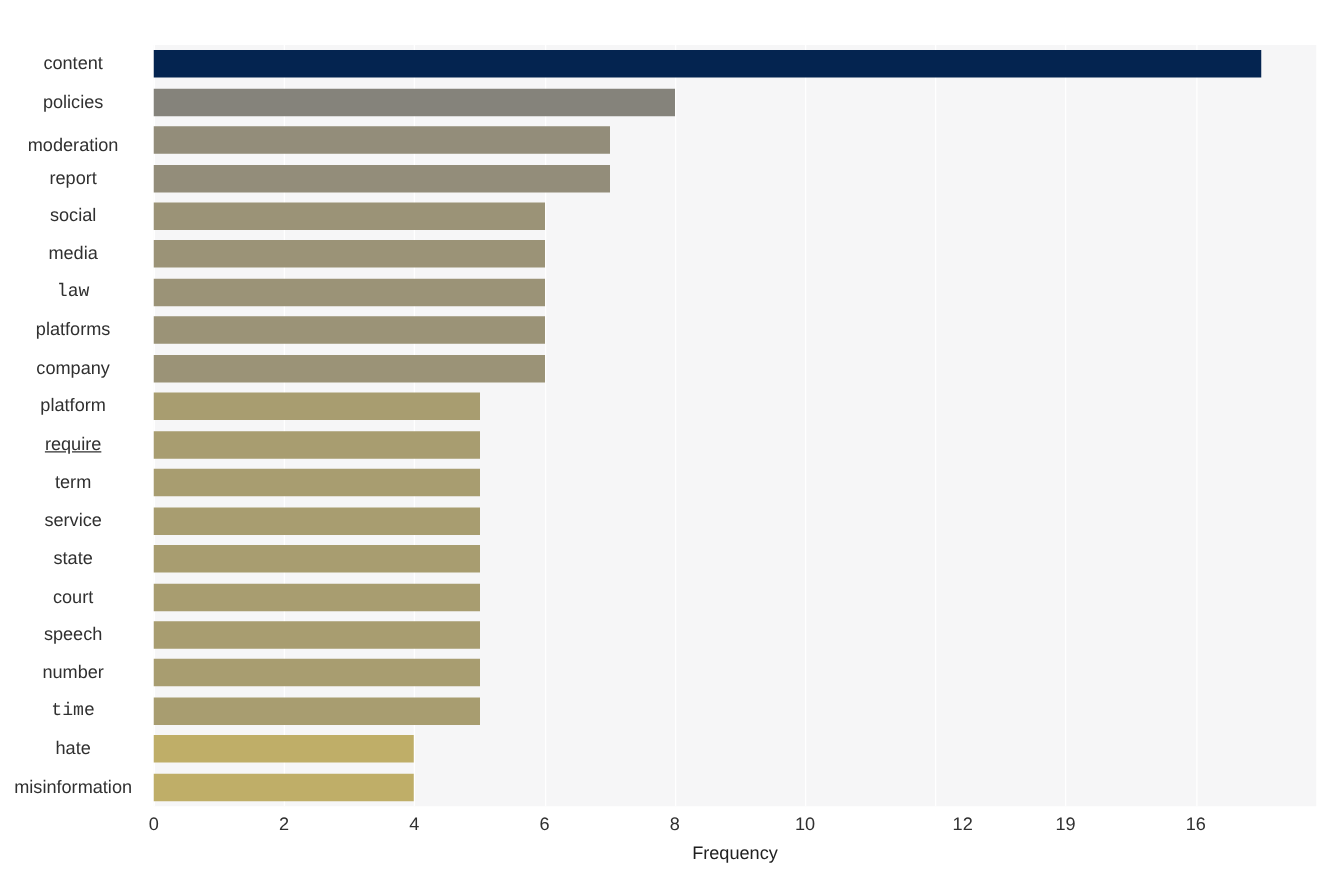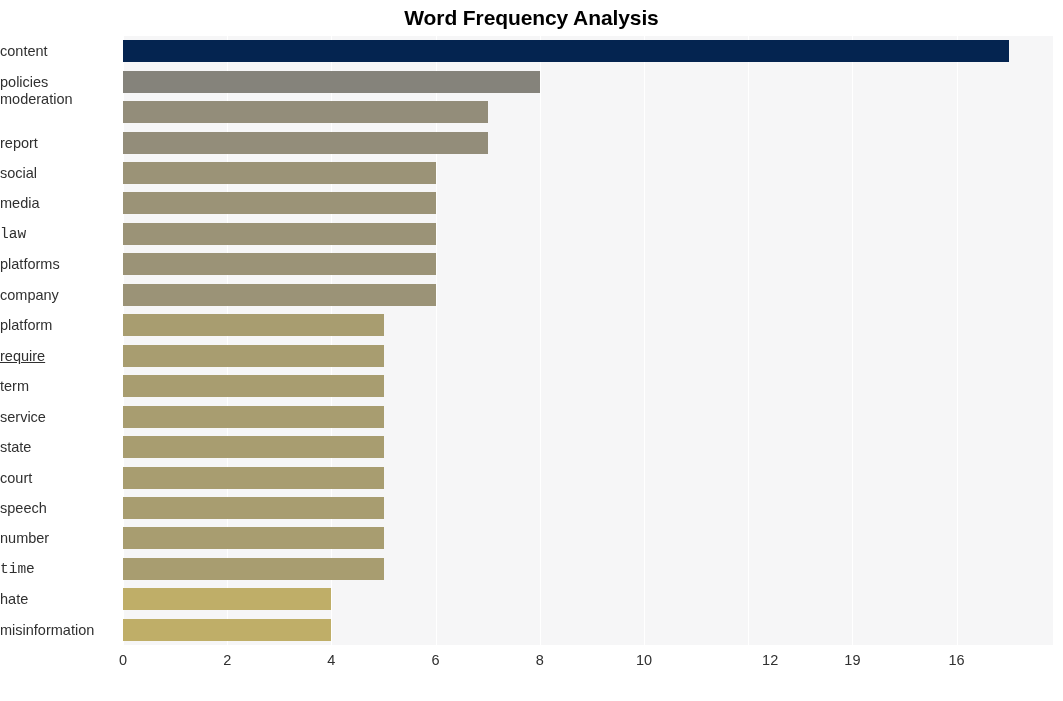--- a/index.html
+++ b/index.html
@@ -79,21 +79,21 @@
     position: absolute;
     left: 0;
     top: 36px;
     width: 117px;
     height: 609px;
   }
   .ytick {
     position: absolute;
     right: 0;
     width: 117px;
-    text-align: left;
+    text-align: center;
     font-size: 14.5px;
     color: #303030;
     line-height: 16px;
     height: 16px;
   }
 
   
   #x-axis {
     position: absolute;
     left: 123px;
@@ -118,21 +118,20 @@
     text-align: center;
     font-size: 14.5px;
     color: #202020;
   }
 </style>
 </head>
 <body>
 
 <div id="figure">
 
-  <div id="chart-title">Word Frequency Analysis</div>
 
   <div id="plot-area">
     <div id="grid-layer">
         <div class="vgrid" style="left: 0px;"></div>
         <div class="vgrid" style="left: 104.202px;"></div>
         <div class="vgrid" style="left: 208.403px;"></div>
         <div class="vgrid" style="left: 312.605px;"></div>
         <div class="vgrid" style="left: 416.807px;"></div>
         <div class="vgrid" style="left: 521.008px;"></div>
         <div class="vgrid" style="left: 625.21px;"></div>
@@ -199,21 +198,21 @@
         </div>
         <div class="bar-row" style="top: 578.55px; height: 30.45px;">
           <div class="bar" title="misinformation: 4" style="width: 208.403px; background: rgb(191, 174, 104); top: 4.225px;"></div>
         </div>
       </div>
   </div>
 
   <div id="y-axis">
       <div class="ytick" style="top: 7.225px;">content</div>
       <div class="ytick" style="top: 37.675px;">policies</div>
-      <div class="ytick" style="top: 55px;">moderation</div>
+      <div class="ytick" style="top: 73px;">moderation</div>
       <div class="ytick" style="top: 98.575px;">report</div>
       <div class="ytick" style="top: 129.025px;">social</div>
       <div class="ytick" style="top: 159.475px;">media</div>
       <div class="ytick" style="top: 189.925px; font-family: Liberation Mono, monospace;">law</div>
       <div class="ytick" style="top: 220.375px;">platforms</div>
       <div class="ytick" style="top: 250.825px;">company</div>
       <div class="ytick" style="top: 281.275px;">platform</div>
       <div class="ytick" style="top: 311.725px; text-decoration: underline;">require</div>
       <div class="ytick" style="top: 342.175px;">term</div>
       <div class="ytick" style="top: 372.625px;">service</div>
@@ -231,14 +230,15 @@
       <div class="xtick" style="left: 104.202px;">2</div>
       <div class="xtick" style="left: 208.403px;">4</div>
       <div class="xtick" style="left: 312.605px;">6</div>
       <div class="xtick" style="left: 416.807px;">8</div>
       <div class="xtick" style="left: 521.008px;">10</div>
       <div class="xtick" style="left: 625.21px; text-align: right;">12</div>
       <div class="xtick" style="left: 729.412px;">19</div>
       <div class="xtick" style="left: 833.613px;">16</div>
     </div>
 
+  <div id="x-label">Frequency</div>
 
 </div>
 
 </body></html>

